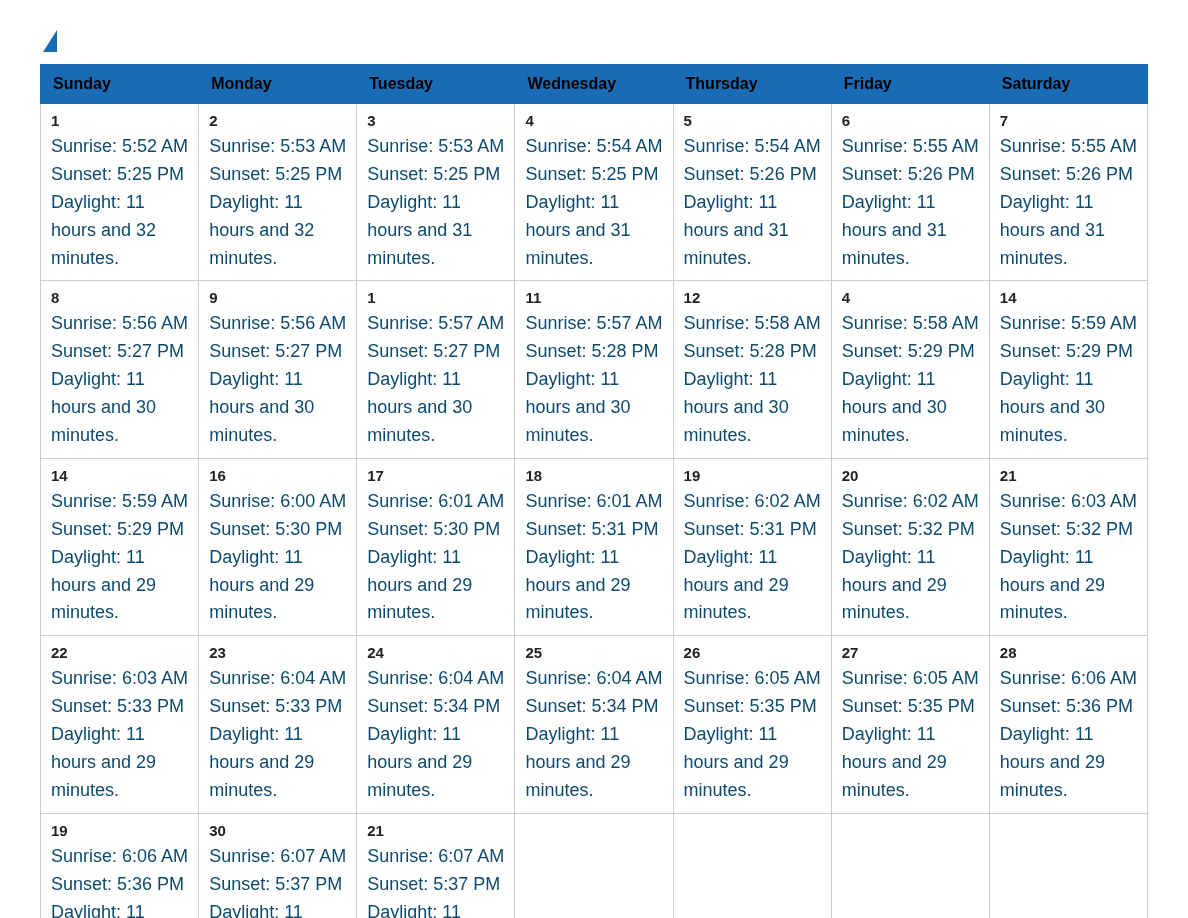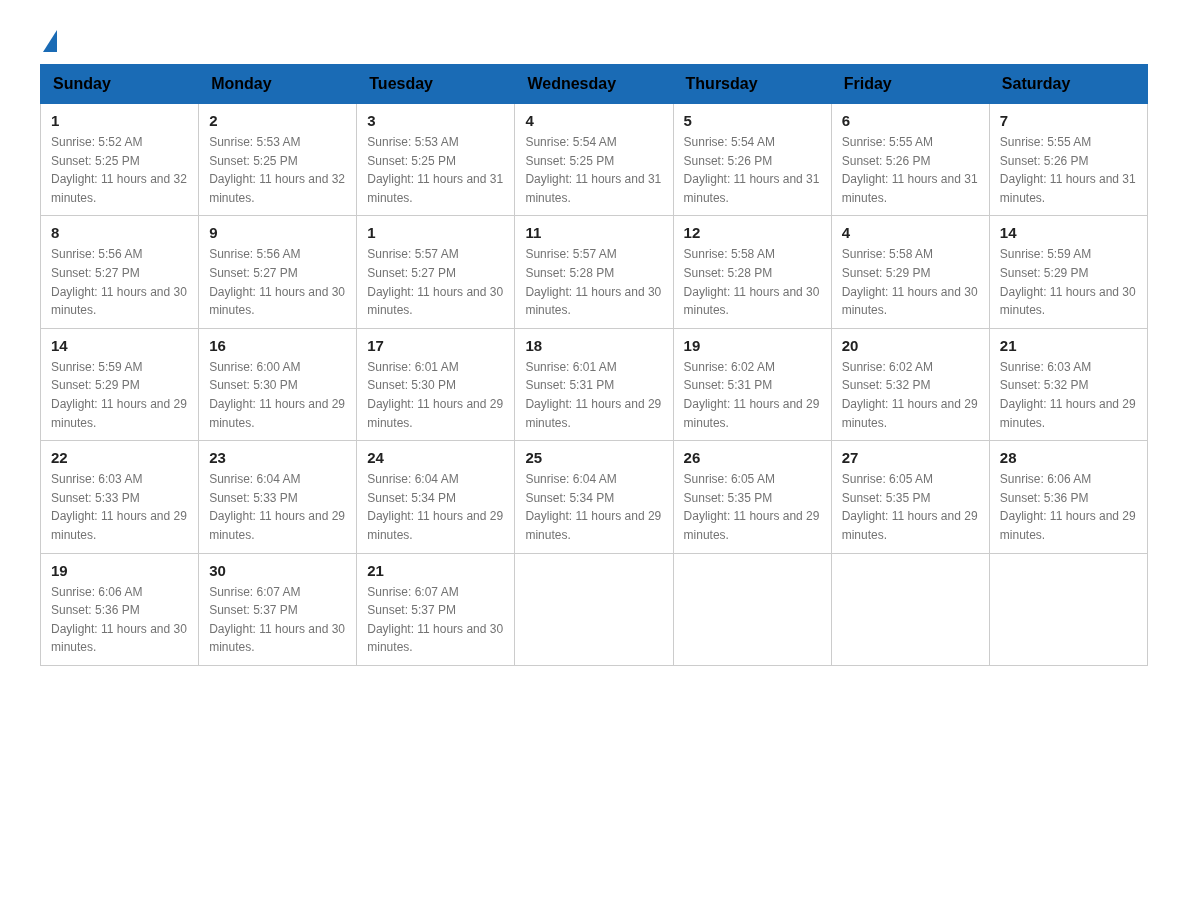--- a/index.html
+++ b/index.html
@@ -84,23 +84,23 @@
       min-height: 100px;
     }
     .day-num {
       font-size: 15px;
       font-weight: bold;
       color: #222;
       display: block;
       margin-bottom: 4px;
     }
     .day-info {
-      font-size: 12px;
+      font-size: 18px;
       line-height: 1.55;
-      color: #737373;
+      color: #0c4a6e;
     }
     .calendar tr td {
       background: #fff;
     }
     .empty-cell {
       background: #fff;
     }
   </style>
 </head>
 <body>

